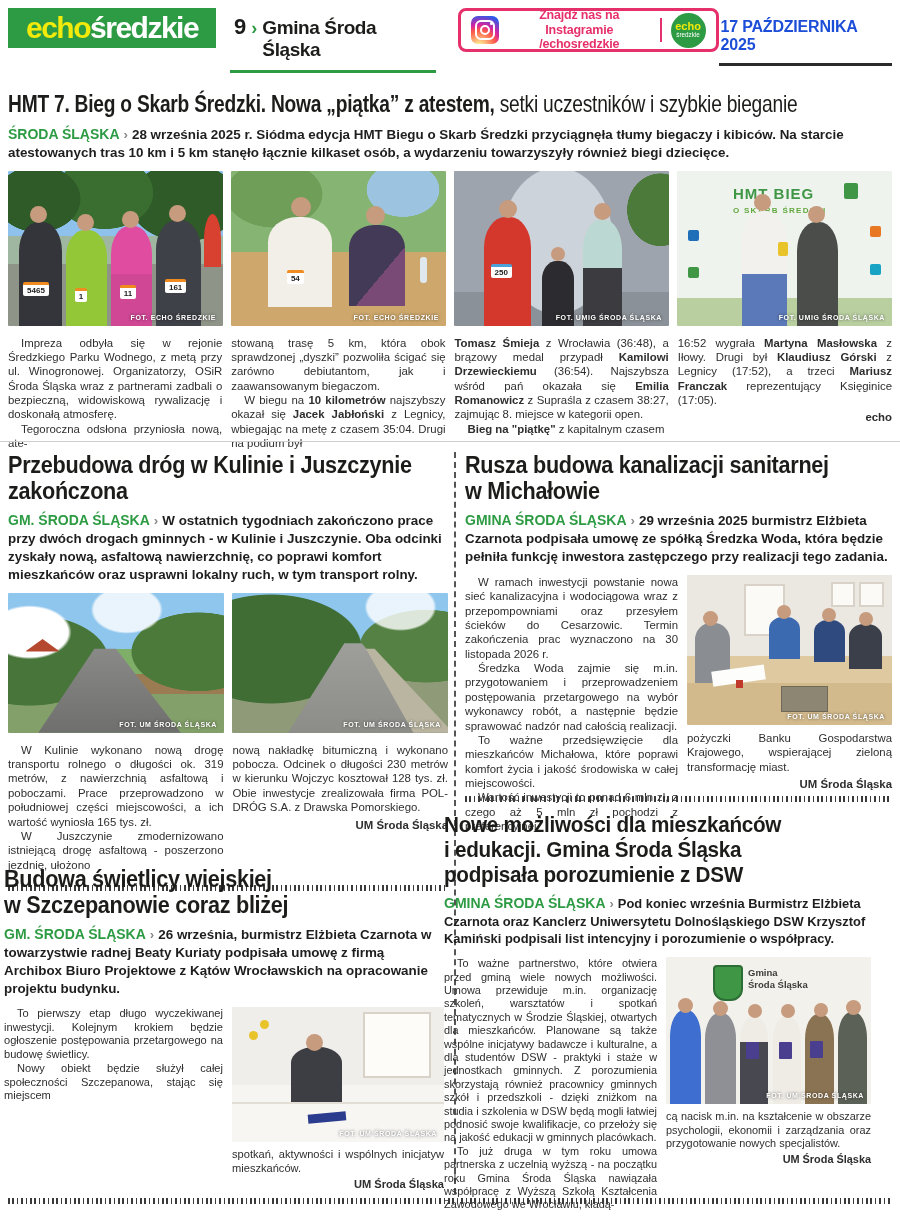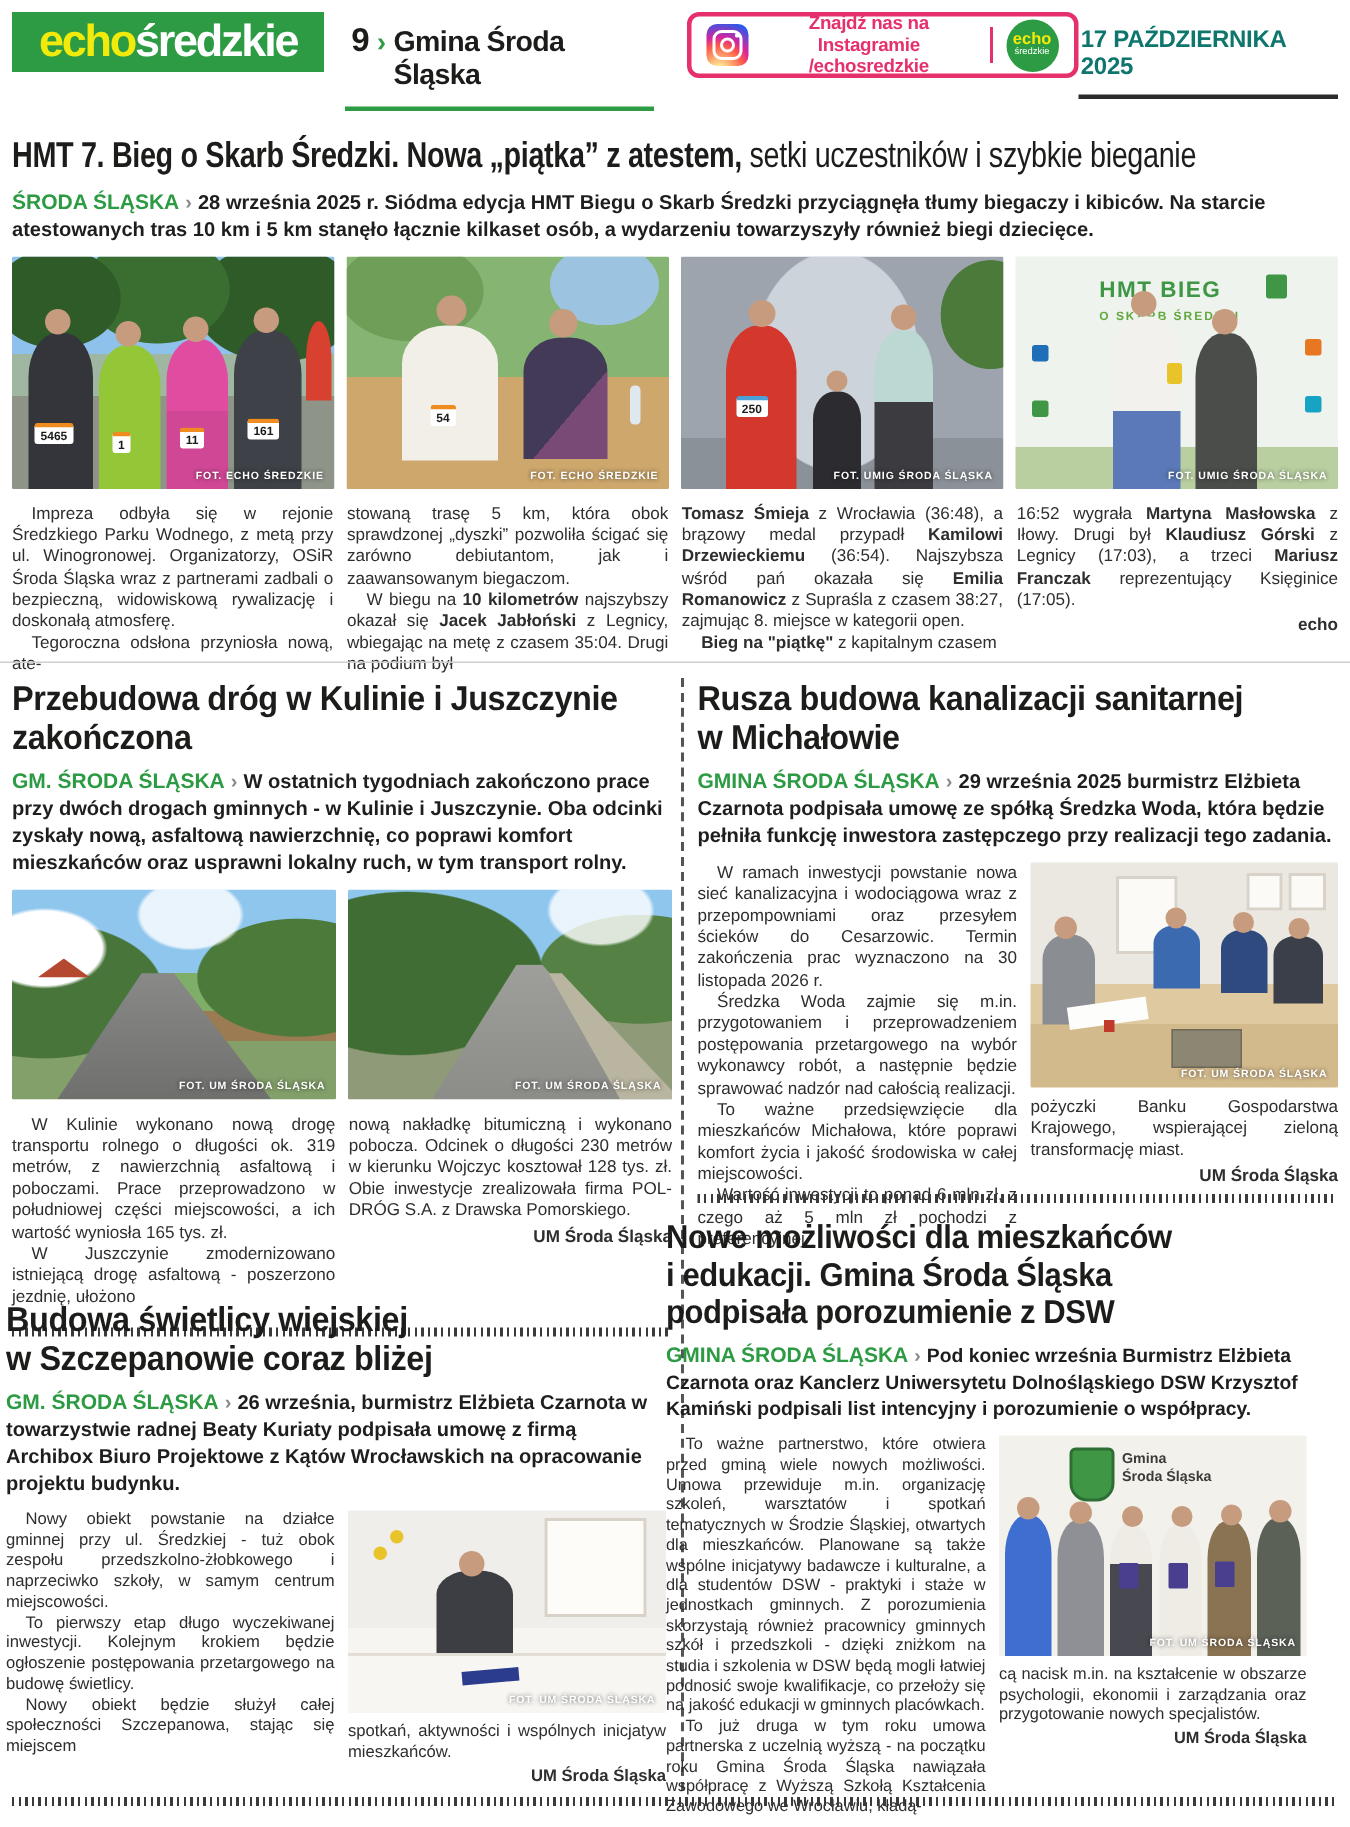--- a/index.html
+++ b/index.html
@@ -20,21 +20,21 @@
      background:radial-gradient(circle at 30% 110%,#fdf497 0%,#fdf497 5%,#fd5949 45%,#d6249f 60%,#285aeb 90%);}
   .ig-icon::before{content:"";position:absolute;inset:4px;border:2px solid #fff;border-radius:6px;}
   .ig-icon::after{content:"";position:absolute;left:9px;top:9px;width:6px;height:6px;border:2px solid #fff;border-radius:50%;}
   .ig-dot{position:absolute;right:6px;top:6px;width:2.5px;height:2.5px;background:#fff;border-radius:50%;}
   .ig-text{color:#e6306b;font-weight:800;font-size:12.5px;line-height:1.15;text-align:center;letter-spacing:-0.2px;}
   .ig-sep{width:2px;height:24px;background:#e6306b;}
   .ig-badge{width:35px;height:35px;border-radius:50%;background:#2d9b43;display:flex;flex-direction:column;
             align-items:center;justify-content:center;line-height:1;flex:none;}
   .bm{color:#f2ea0a;font-weight:800;font-size:11px;}
   .bs{color:#fff;font-size:6.3px;}
-  .date-box{margin-left:auto;font-size:16px;font-weight:800;color:#0f766e;letter-spacing:-0.2px;
+  .date-box{margin-left:auto;font-size:16px;font-weight:800;color:#1d4ed8;letter-spacing:-0.2px;
             padding:10px 2px 9px;border-bottom:3px solid #2b2b2b;}
   
   h1{margin:0;font-size:24px;font-weight:800;color:#1c1c1a;white-space:nowrap;
      transform:scaleX(.8);transform-origin:0 50%;letter-spacing:-0.3px;}
   h1 .tl{font-weight:400;}
   h2{margin:0 0 5px;font-size:23px;font-weight:800;color:#1c1c1a;line-height:1.14;
      white-space:pre-line;transform:scaleX(.94);transform-origin:0 0;letter-spacing:-0.3px;}
   .lead{margin:7px 0 9px;font-size:13.4px;font-weight:600;line-height:1.33;color:#1e1e1e;}
   .lead .lbl{color:#2d9b43;font-weight:800;font-size:14px;}
   .lead .ar{color:#8a8a8a;font-weight:700;padding:0 4px;}
@@ -213,21 +213,21 @@
         </div>
         <div class="col">
           <p><span>stowaną trasę 5 km, która obok sprawdzonej „dyszki” pozwoliła ścigać się zarówno debiutantom, jak i zaawansowanym biegaczom.</span></p>
           <p class="ind"><span>W biegu na </span><span class="b">10 kilometrów</span><span> najszybszy okazał się </span><span class="b">Jacek Jabłoński</span><span> z Legnicy, wbiegając na metę z czasem 35:04. Drugi na podium był</span></p>
         </div>
         <div class="col">
           <p><span class="b">Tomasz Śmieja</span><span> z Wrocławia (36:48), a brązowy medal przypadł </span><span class="b">Kamilowi Drzewieckiemu</span><span> (36:54). Najszybsza wśród pań okazała się </span><span class="b">Emilia Romanowicz</span><span> z Supraśla z czasem 38:27, zajmując 8. miejsce w kategorii open.</span></p>
           <p class="ind"><span class="b">Bieg na "piątkę"</span><span> z kapitalnym czasem</span></p>
         </div>
         <div class="col">
-          <p><span>16:52 wygrała </span><span class="b">Martyna Masłowska</span><span> z Iłowy. Drugi był </span><span class="b">Klaudiusz Górski</span><span> z Legnicy (17:03), a trzeci </span><span class="b">Mariusz Franczak</span><span> reprezentujący Księginice (17:05).</span></p>
+          <p><span>16:52 wygrała </span><span class="b">Martyna Masłowska</span><span> z Iłowy. Drugi był </span><span class="b">Klaudiusz Górski</span><span> z Legnicy (17:52), a trzeci </span><span class="b">Mariusz Franczak</span><span> reprezentujący Księginice (17:05).</span></p>
           <p class="sig">echo</p>
         </div>
       </div>
   </section>
 
   <div id="line-sep"></div>
   <div id="vdash"></div>
 
   <section id="sec-kulin">
     <h2>Przebudowa dróg w Kulinie i Juszczynie
@@ -301,21 +301,20 @@
 
   <div id="dash-right" class="hdash"></div>
 
   <section id="sec-szcz">
     <h2>Budowa świetlicy wiejskiej
 w Szczepanowie coraz bliżej</h2>
     <p class="lead"><span class="lbl">GM. ŚRODA ŚLĄSKA</span><span class="ar">›</span><span>26 września, burmistrz Elżbieta Czarnota w towarzystwie radnej Beaty Kuriaty podpisała umowę z firmą Archibox Biuro Projektowe z Kątów Wrocławskich na opracowanie projektu budynku.</span></p>
     <div class="body2">
       <div class="colwrap cols">
           <div class="col">
-            <p class="ind"><span>Nowy obiekt powstanie na działce gminnej przy ul. Średzkiej - tuż obok zespołu przedszkolno-żłobkowego i naprzeciwko szkoły, w samym centrum miejscowości.</span></p>
             <p class="ind"><span>To pierwszy etap długo wyczekiwanej inwestycji. Kolejnym krokiem będzie ogłoszenie postępowania przetargowego na budowę świetlicy.</span></p>
             <p class="ind"><span>Nowy obiekt będzie służył całej społeczności Szczepanowa, stając się miejscem</span></p>
           </div>
         </div>
       <div class="pcol" style="width:212px">
         <div class="ph p-sign">
           <i class="win" style="left:62%;top:4%;width:30%;height:46%;background:#fdfcf8"></i>
           <i style="position:absolute;left:8%;top:18%;width:9px;height:9px;background:#e8c32a;border-radius:50%"></i>
           <i style="position:absolute;left:13%;top:10%;width:9px;height:9px;background:#e8c32a;border-radius:50%"></i>
           <i class="fg" style="left:28%;top:30%;width:24%;height:42%;background:#3d3d44"></i>

